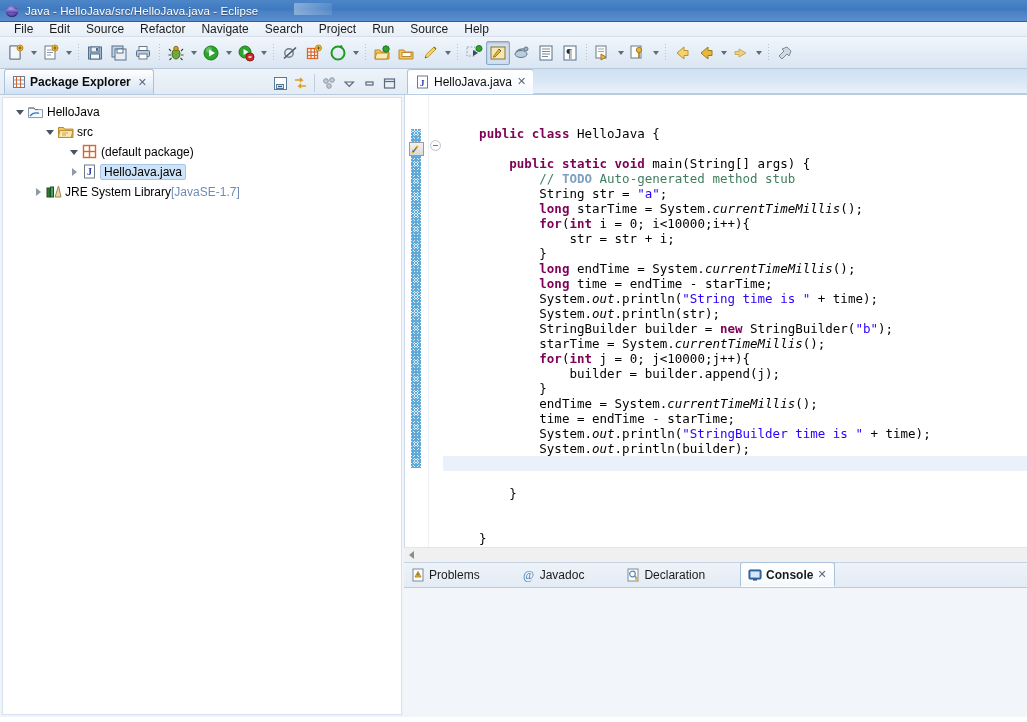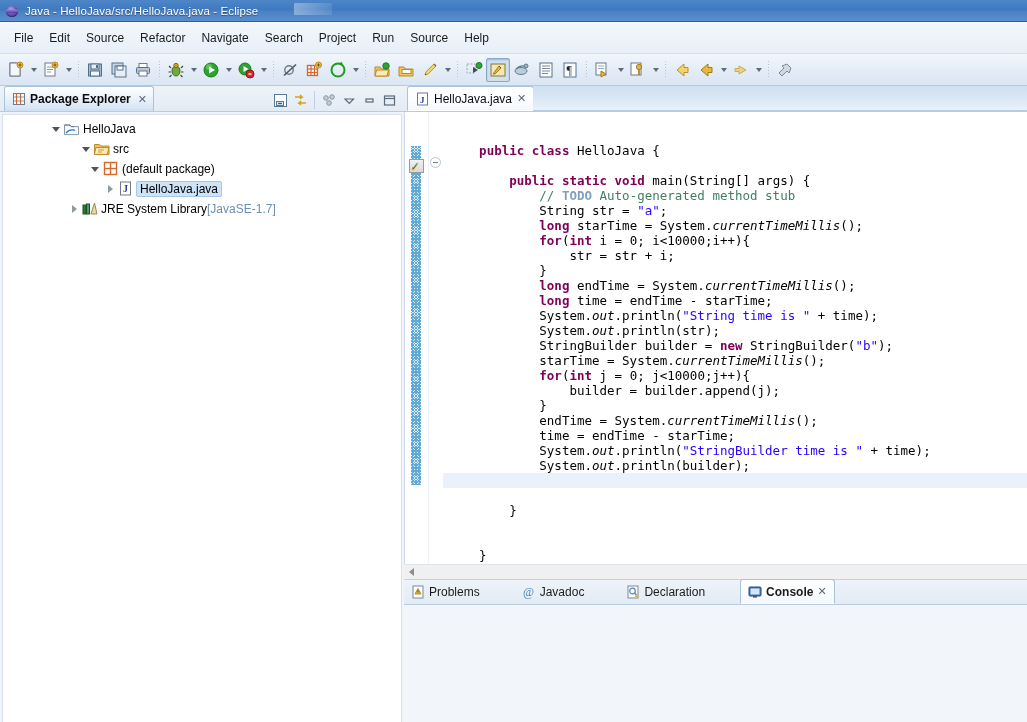--- a/index.html
+++ b/index.html
@@ -34,21 +34,21 @@
     text-shadow:0 1px 1px rgba(0,0,0,.45); white-space:nowrap;
   }
   #titlebar .tb-ghost{
     position:absolute; left:294px; top:3px; width:38px; height:12px;
     background:linear-gradient(to right, rgba(190,210,235,.55), rgba(190,210,235,.15));
     border-radius:1px;
   }
 
   
   #menubar{
-    height:32px;width:1027px;
+    height:15px;width:1027px;
     background: linear-gradient(to bottom,#f3f7fc 0%, #e7eff8 100%);
     display:flex; align-items:center; padding-left:6px;
     border-bottom:1px solid #d6e0ec;
   }
   #menubar .mi{
     font-size:12px;color:#1b1b1b;padding:2px 8px;cursor:default;white-space:nowrap;
   }
 
   
   #toolbar{
@@ -84,21 +84,21 @@
     border:1px solid #a9c3dd;border-bottom:none;border-radius:3px 3px 0 0;
     font-size:12px;font-weight:bold;color:#0c0c0c;white-space:nowrap;
   }
   #pe-tab .closex{ font-size:11px;color:#5a6a7a;margin-left:3px;font-weight:normal; }
   #pe-tools{ margin-left:auto;display:flex;align-items:center;gap:2px;padding-right:6px;padding-bottom:2px; }
   .petool{ width:18px;height:18px;display:flex;align-items:center;justify-content:center;border-radius:2px; }
   #pe-body{
     flex:1;background:#ffffff;margin:2px 2px 2px 2px;border:1px solid #d8e2ee;
     overflow:hidden;padding-top:4px;
   }
-  .tnode{ display:flex;align-items:center;height:20px;font-size:12px;white-space:nowrap;color:#000;margin-left:36px; }
+  .tnode{ display:flex;align-items:center;height:20px;font-size:12px;white-space:nowrap;color:#000; }
   .tw{ width:14px;height:14px;display:flex;align-items:center;justify-content:center;flex:0 0 14px; }
   .tw .caret-d{ width:0;height:0;border-left:4px solid transparent;border-right:4px solid transparent;border-top:5px solid #4a5560; }
   .tw .caret-r{ width:0;height:0;border-top:4px solid transparent;border-bottom:4px solid transparent;border-left:5px solid #8e9aa6; }
   .tico{ width:17px;height:16px;margin-right:3px;flex:0 0 17px;position:relative; }
   .tlabel.sel{ background:#cde3f8; border:1px solid #a8c7e6; padding:0 3px; border-radius:2px; margin-left:-1px;}
   .jre-ver{ color:#6f8db5; }
 
   
   #right{ flex:1;height:648px;display:flex;flex-direction:column;background:#f2f6fb; }
   #ed-tabbar{
@@ -576,21 +576,21 @@
           </span>
           <span class="tico">
             <svg width="17" height="15" viewBox="0 0 17 15">
               <path d="M1.5 3.5 h5 l1.2 1.6 h8.3 v8.4 h-14.5z" fill="#f3c75a" stroke="#b8892e"></path>
               <path d="M2.8 6.6 h13 l-1.4 6.8 h-13z" fill="#fde9b4" stroke="#b8892e"></path>
               <path d="M5 9 h6 M5 11 h4" stroke="#c09a45" stroke-width=".9"></path>
             </svg>
           </span>
           <span class="tlabel">src</span>
         </div>
-        <div class="tnode" style="padding-left: 49px;">
+        <div class="tnode" style="padding-left: 64px;">
           <span class="tw">
             <i class="caret-d"></i>
           </span>
           <span class="tico">
             <svg width="17" height="15" viewBox="0 0 17 15">
               <rect x="2.5" y="1.5" width="12" height="12" fill="#ffffff" stroke="#d9662a" stroke-width="1.4"></rect>
               <line x1="8.5" y1="1.5" x2="8.5" y2="13.5" stroke="#d9662a" stroke-width="1.4"></line>
               <line x1="2.5" y1="7.5" x2="14.5" y2="7.5" stroke="#d9662a" stroke-width="1.4"></line>
             </svg>
           </span>

